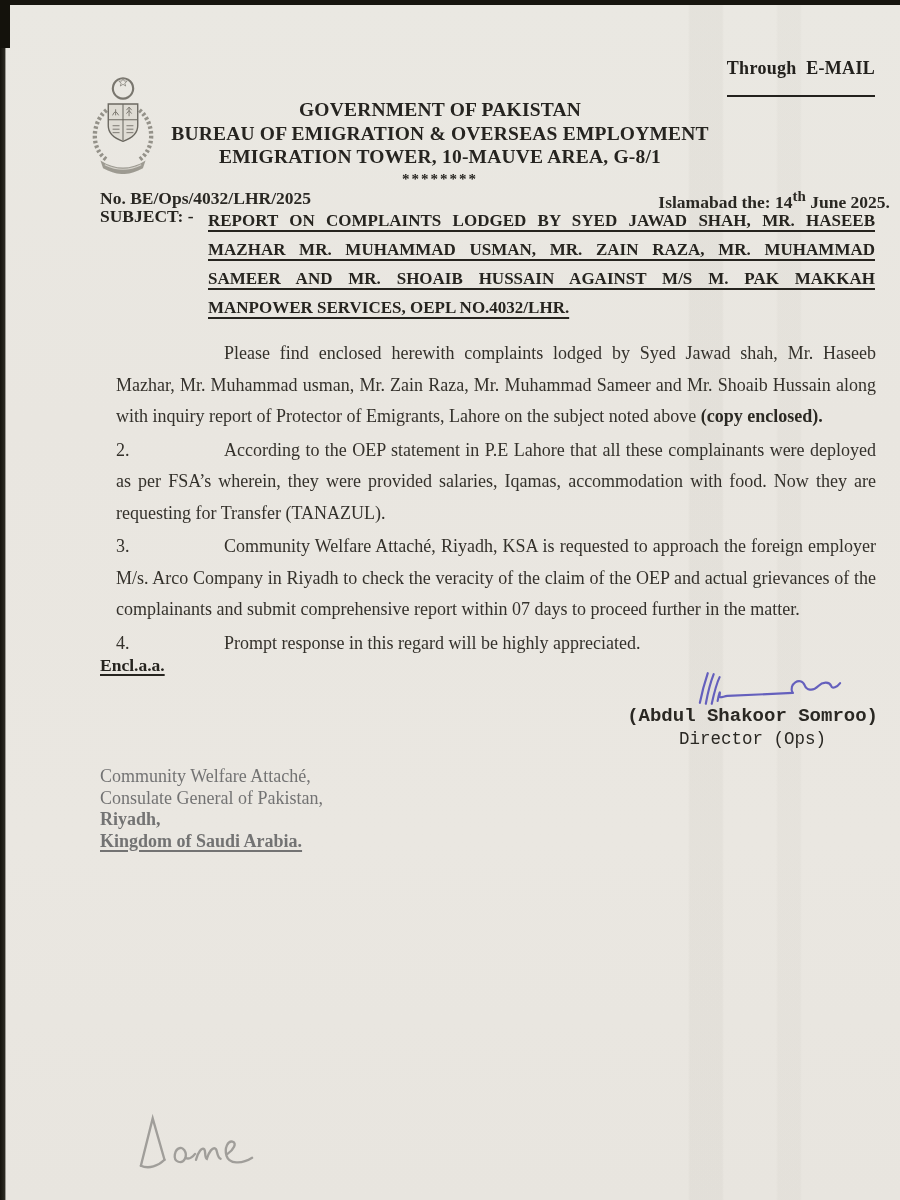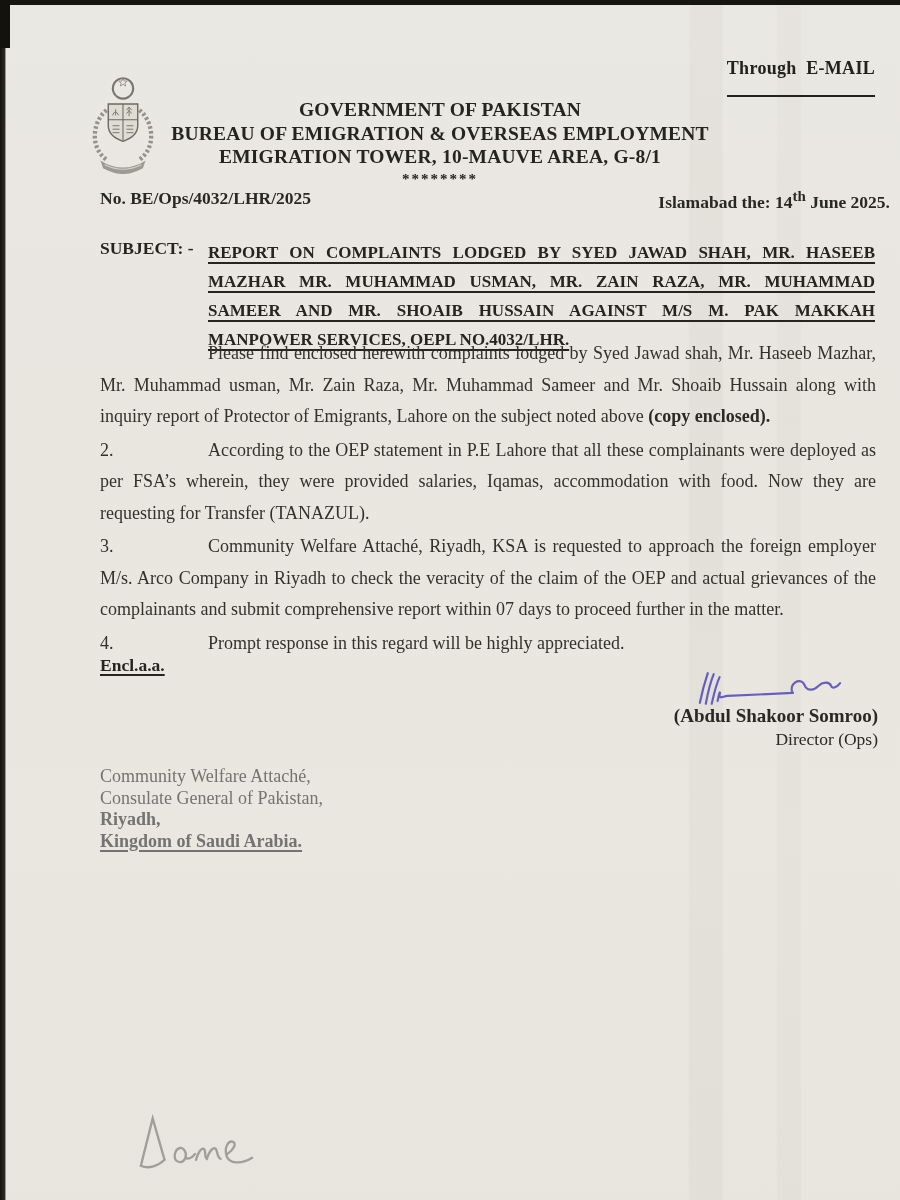--- a/index.html
+++ b/index.html
@@ -24,37 +24,37 @@
   .emblem{position:absolute;left:84px;top:74px;opacity:0.88;}
 
   .header-block{position:absolute;left:0;top:98px;width:880px;text-align:center;color:#262420;}
   .header-block .hline{font-size:19.5px;font-weight:bold;line-height:23.5px;letter-spacing:0.2px;}
   .header-block .stars{font-size:15px;font-weight:bold;letter-spacing:2px;line-height:18px;margin-top:1px;}
 
   .ref-row{position:absolute;left:100px;right:10px;top:188px;display:flex;justify-content:space-between;
     font-size:17.5px;font-weight:bold;color:#2a2823;}
   .ref-row sup{font-size:15px;}
 
-  .subject-row{position:absolute;left:100px;right:25px;top:238px;display:flex;color:#26241f;}
+  .subject-row{position:absolute;left:100px;right:25px;top:206px;display:flex;color:#26241f;}
   .subject-label{width:108px;flex:none;font-size:17.5px;font-weight:bold;white-space:pre;}
   .subject-text{flex:1;font-size:17px;font-weight:bold;line-height:29px;text-align:justify;
     text-decoration:underline;text-decoration-thickness:2px;text-underline-offset:4px;}
 
   .bodytext{position:absolute;left:100px;width:776px;top:338px;font-size:18px;line-height:31.5px;
     text-align:justify;color:#34312b;}
-  .bodytext p{margin:0 0 2px 0;text-indent:108px;position:relative;}
+  .bodytext p{margin:0 0 2px 16px;text-indent:108px;position:relative;}
   .bodytext .pnum{position:absolute;left:0;top:0;text-indent:0;}
   .bodytext b{color:#2b2923;}
 
   .encl{position:absolute;left:100px;top:655px;font-size:17.5px;font-weight:bold;color:#26241f;
     text-decoration:underline;text-decoration-thickness:2px;text-underline-offset:3px;}
 
   .sig-ink{position:absolute;left:690px;top:666px;}
 
-  .sig-block{position:absolute;right:22px;top:704px;text-align:right;color:#2a2823;}
+  .sig-block{position:absolute;right:22px;top:704px;text-align:center;color:#2a2823;font-family:Liberation Mono, monospace;}
   .sig-name{font-size:19px;font-weight:bold;line-height:24px;}
   .sig-title{font-size:17.5px;line-height:23px;}
 
   .addressee{position:absolute;left:100px;top:766px;font-size:18px;line-height:21.5px;color:#737373;}
   .addr-bold{font-weight:bold;}
   .addr-bold-u{font-weight:bold;text-decoration:underline;text-decoration-thickness:2px;text-underline-offset:3px;}
 
   .pencil-note{position:absolute;left:133px;top:1110px;opacity:0.8;}
 </style>
 </head>

